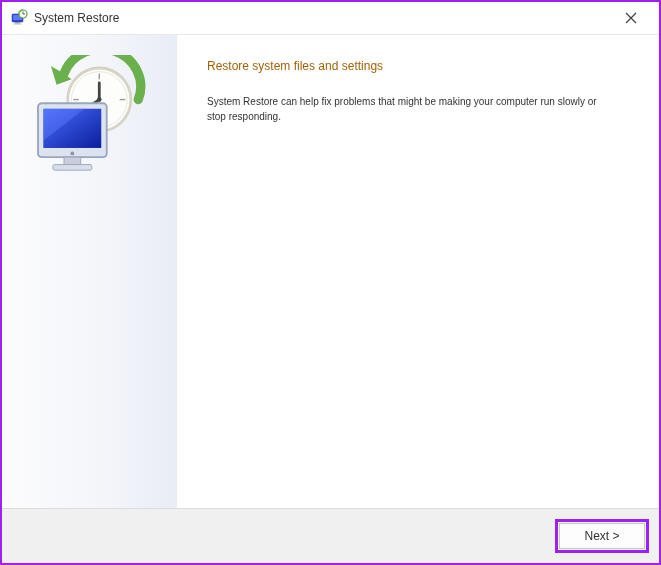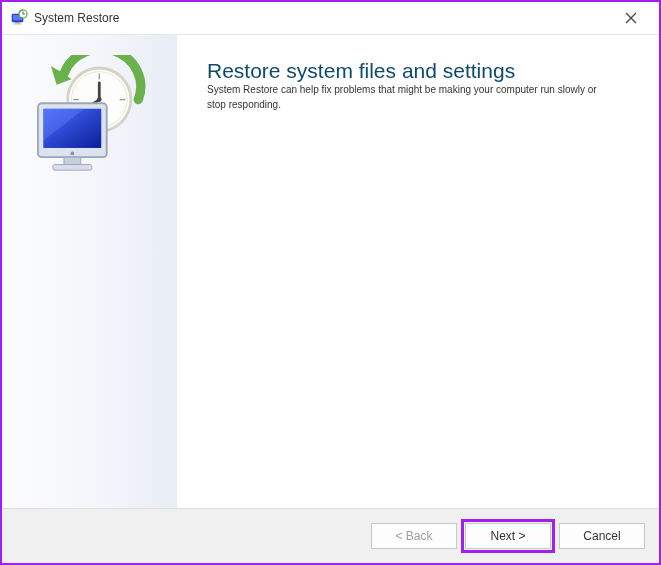--- a/index.html
+++ b/index.html
@@ -38,23 +38,24 @@
       display: flex;
       justify-content: center;
       align-items: flex-start;
     }
     .right-pane {
       flex: 1;
       padding: 24px 30px 20px 30px;
       background: #fff;
     }
     .heading {
-      font-size: 21px;
-      color: #0c4a6e;
+      font-size: 12px;
+      color: #a16207;
       font-weight: 400;
+      margin-bottom: 22px;
     }
     .para {
       font-size: 10px;
       color: #333;
       line-height: 1.45;
       margin-bottom: 16px;
       max-width: 410px;
     }
     .footer {
       height: 54px;
@@ -143,16 +144,14 @@
       </g>
     </svg>
   </div>
   <div class="right-pane">
     <h1 class="heading">Restore system files and settings</h1>
     <p class="para">System Restore can help fix problems that might be making your computer run slowly or stop responding.</p>
   </div>
 </div>
 
 <div class="footer">
-  <button class="btn disabled">&lt; Back</button>
   <button class="btn highlight">Next &gt;</button>
-  <button class="btn">Cancel</button>
 </div>
 
 </body></html>

